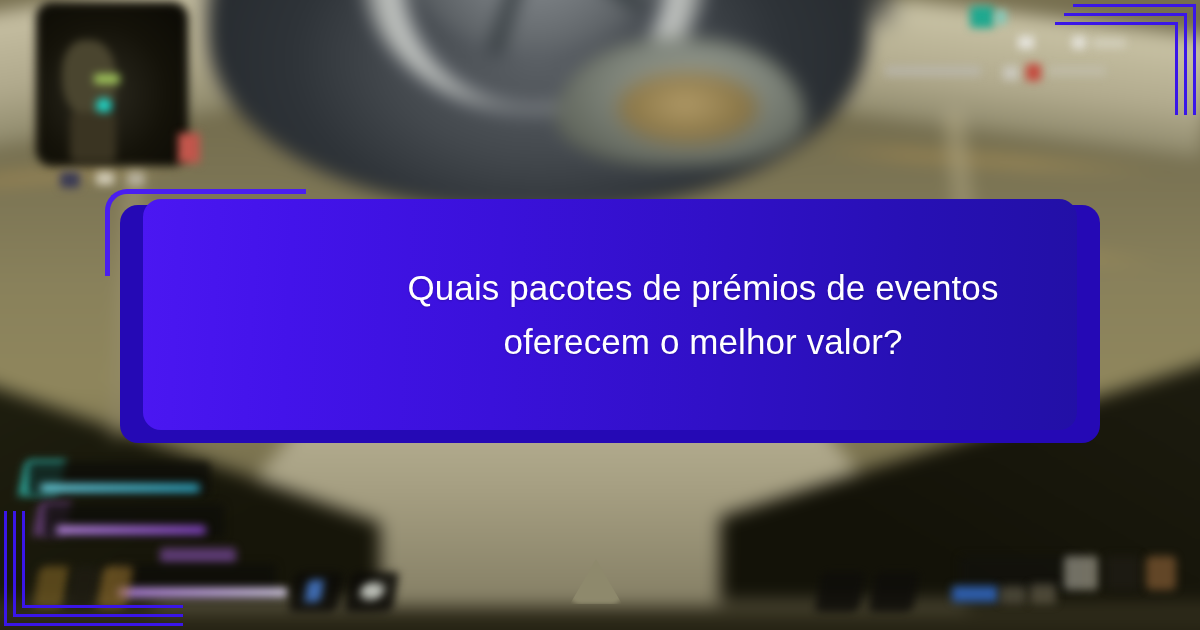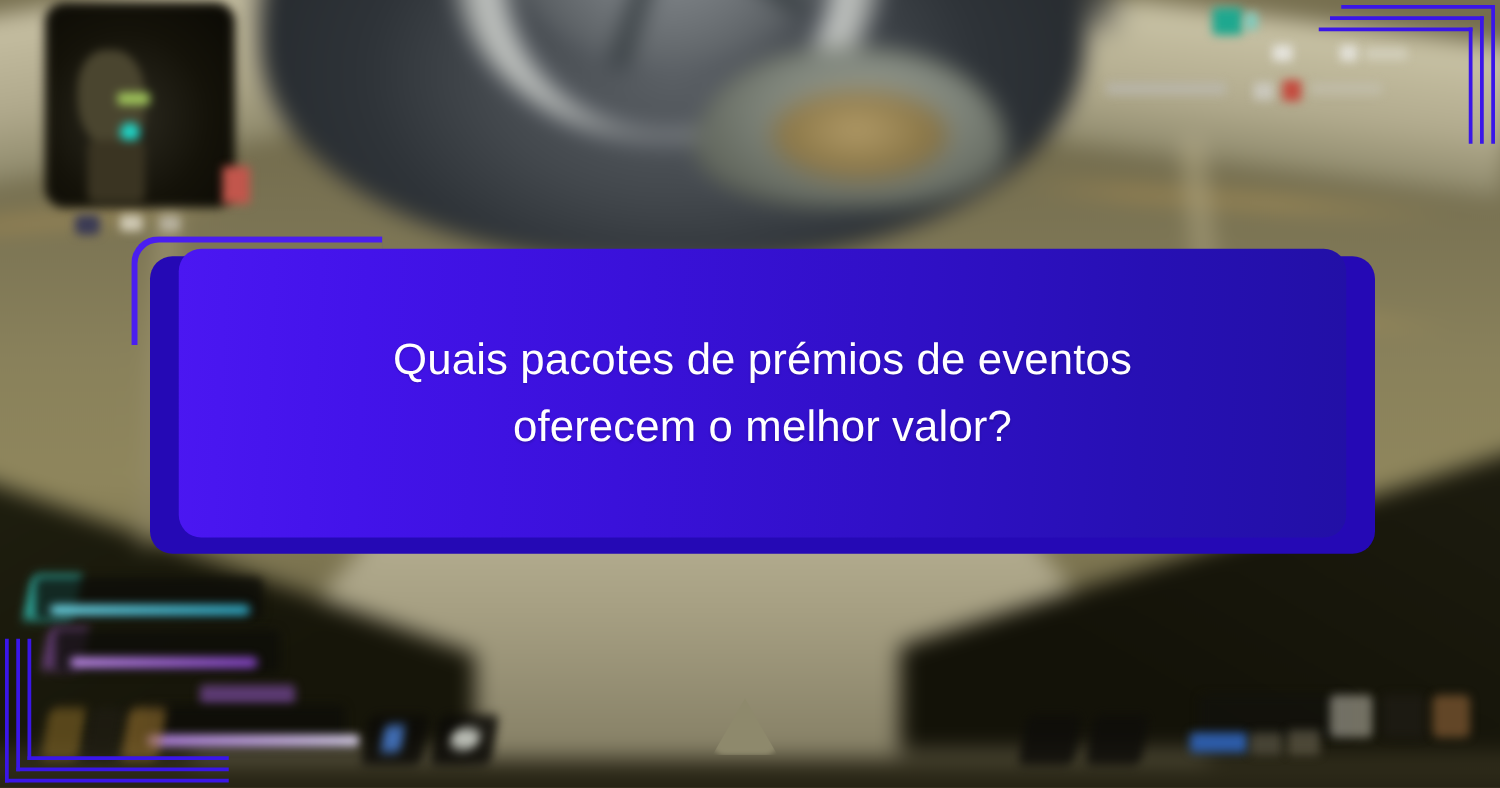--- a/index.html
+++ b/index.html
@@ -272,21 +272,21 @@
     border-radius: 18px;
   }
   .card-front {
     position: absolute;
     left: 143px; top: 199px;
     width: 934px; height: 231px;
     border-radius: 18px;
     background: linear-gradient(93deg, #4b17f2 0%, #4313ea 16%, #3a11da 38%, #3010c6 62%, #2710b4 82%, #2210a6 100%);
     display: flex;
     align-items: center;
-    justify-content: center;
+    justify-content: flex-end;
   }
   .card-text {
     color: #ffffff;
     font-size: 35px;
     line-height: 1.52;
     text-align: center;
     font-weight: 400;
     letter-spacing: .1px;
     max-width: 700px;
     padding: 0 24px;

